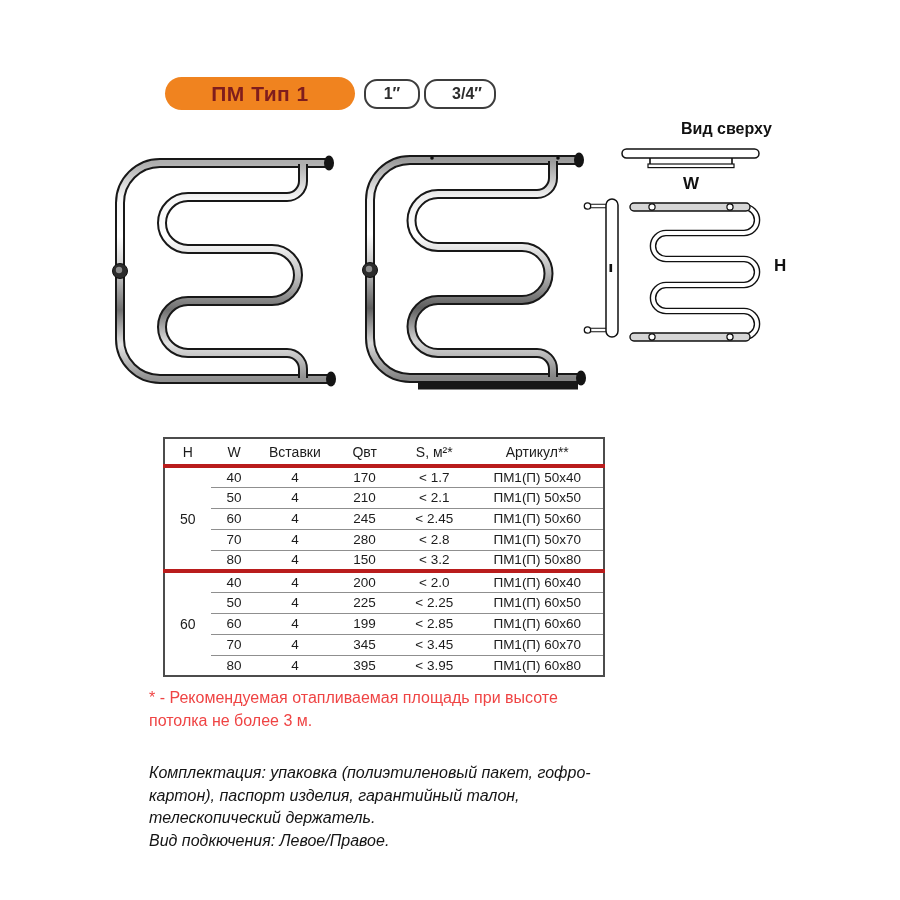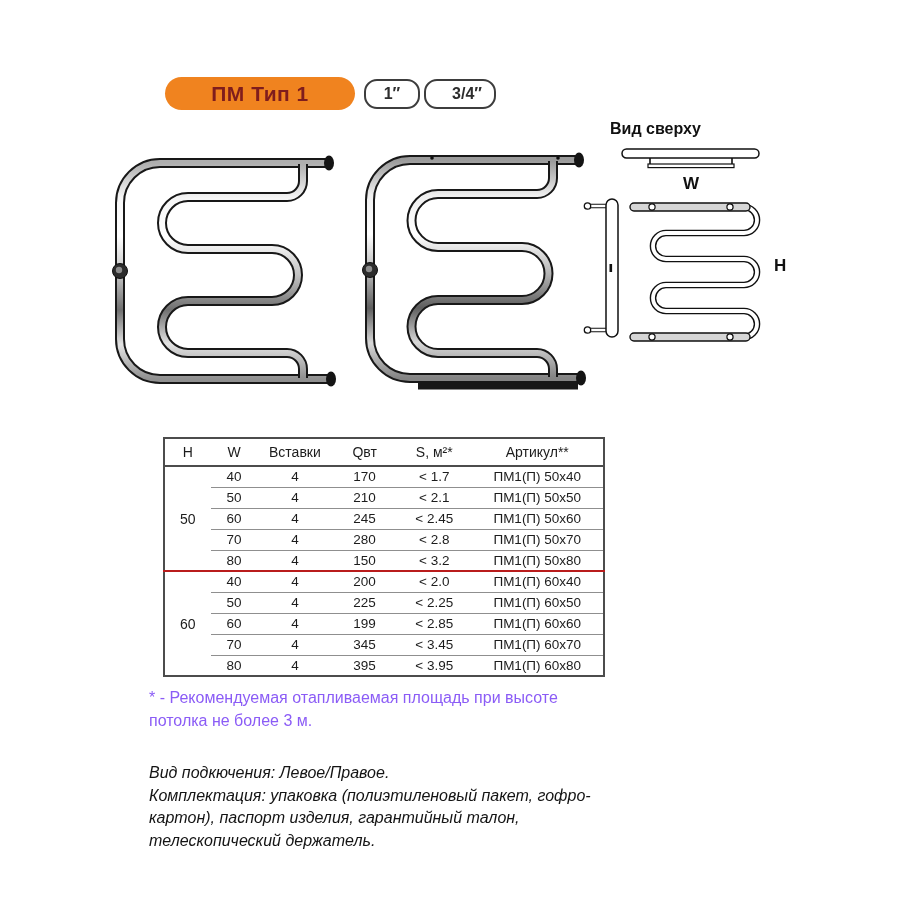--- a/index.html
+++ b/index.html
@@ -34,21 +34,21 @@
   .pill-2 { left: 424px; min-width: 72px; justify-content: flex-end; }
 
   
   .photo, .drawings svg { display: block; }
   .photo1 { position: absolute; left: 100px; top: 143px; }
   .photo2 { position: absolute; left: 352px; top: 140px; }
 
   .drawings { position: absolute; left: 578px; top: 118px; width: 230px; height: 235px; }
   .vs-label {
     position: absolute; left: 32px; top: 2px; width: 162px;
-    text-align: left; font-size: 16px; font-weight: 600; color: #111;
+    text-align: right; font-size: 16px; font-weight: 600; color: #111;
   }
   .topview-svg { position: absolute; left: 43px; top: 28px; }
   .w-label {
     position: absolute; left: 98px; top: 56px; width: 30px;
     text-align: center; font-size: 17px; font-weight: 600; color: #111;
   }
   .front-svg { position: absolute; left: 0px; top: 77px; }
   .h-label {
     position: absolute; left: 196px; top: 138px;
     font-size: 17px; font-weight: 600; color: #111;
@@ -63,27 +63,27 @@
   }
   table.spec th {
     font-weight: 400; font-size: 14px;
     height: 28px; text-align: center; vertical-align: middle;
     border-bottom: 2.5px solid #4c4c4c;
   }
   table.spec td {
     height: 21px; text-align: center; vertical-align: middle;
   }
   table.spec tbody tr:not(.group-start) td { border-top: 1px solid #8f8f8f; }
-  table.spec tbody tr.group-start td { border-top: 2px solid #b91c1c; }
+  table.spec tbody tr.group-start td { border-top: 4px solid #b91c1c; }
   table.spec td.h-cell { font-size: 14px; border-top: 2px solid #4c4c4c; }
 
   
   .footnotes {
     position: absolute; left: 149px; top: 686px; width: 468px;
-    font-size: 16px; line-height: 1.45; color: #8b5cf6;
+    font-size: 16px; line-height: 1.45; color: #ef4444;
   }
   .footnotes p { margin-bottom: 2px; }
   .notes {
     position: absolute; left: 149px; top: 762px; width: 490px;
     font-size: 16px; line-height: 1.42; font-style: italic; color: #141414;
   }
 </style>
 </head>
 <body>
 
@@ -284,17 +284,17 @@
           <td>ПМ1(П) 60x80</td>
         </tr>
       </tbody>
   </table>
 
   <div class="footnotes">
     <p>*   - Рекомендуемая отапливаемая площадь при высоте потолка не более 3 м.</p>
   </div>
 
   <div class="notes">
+    <p>Комплектация: упаковка (полиэтиленовый пакет, гофро-картон), паспорт изделия, гарантийный талон, телескопический держатель.</p>
     <p>Вид подкючения: Левое/Правое.</p>
-    <p>Комплектация: упаковка (полиэтиленовый пакет, гофро-картон), паспорт изделия, гарантийный талон, телескопический держатель.</p>
   </div>
 
 </div>
 
 </body></html>

